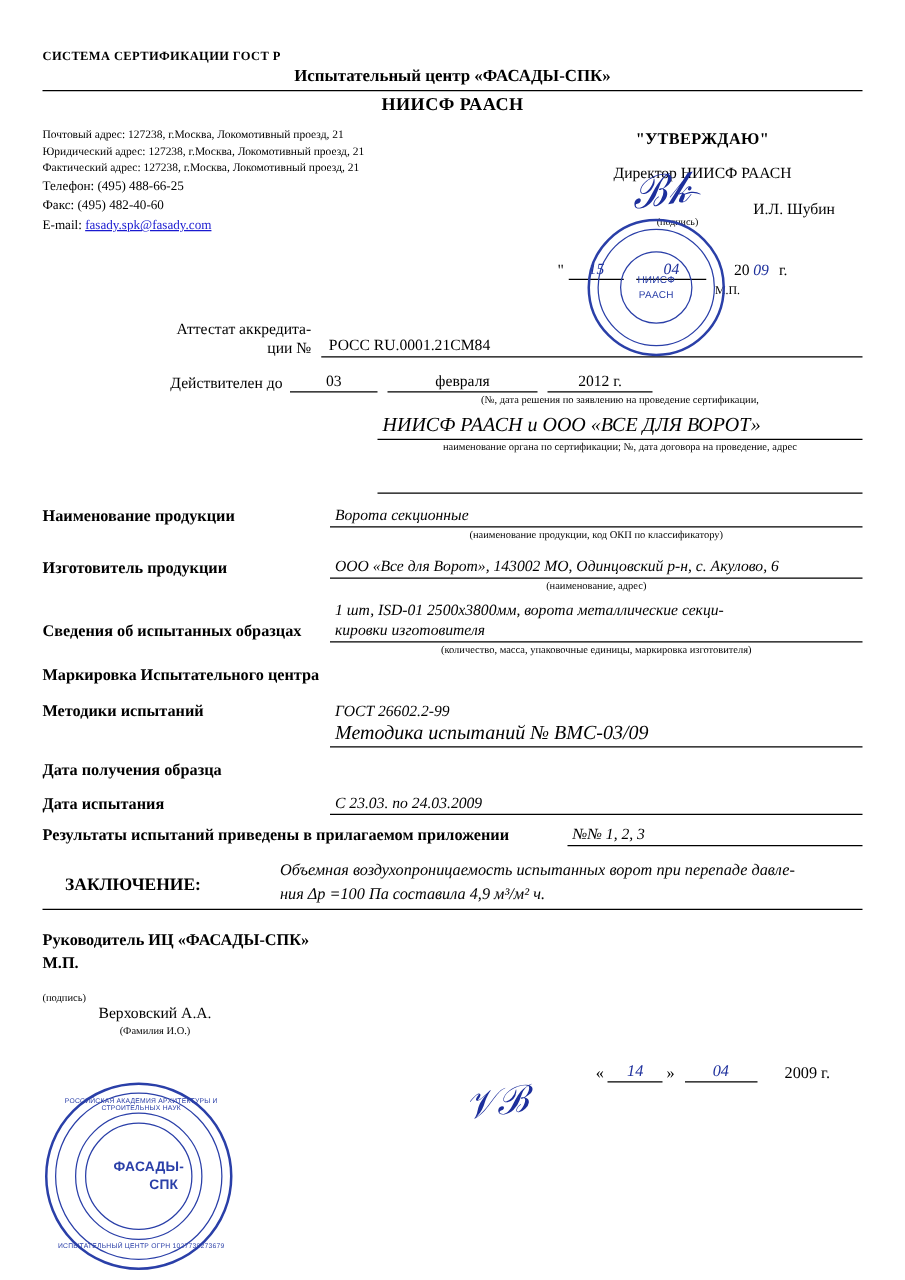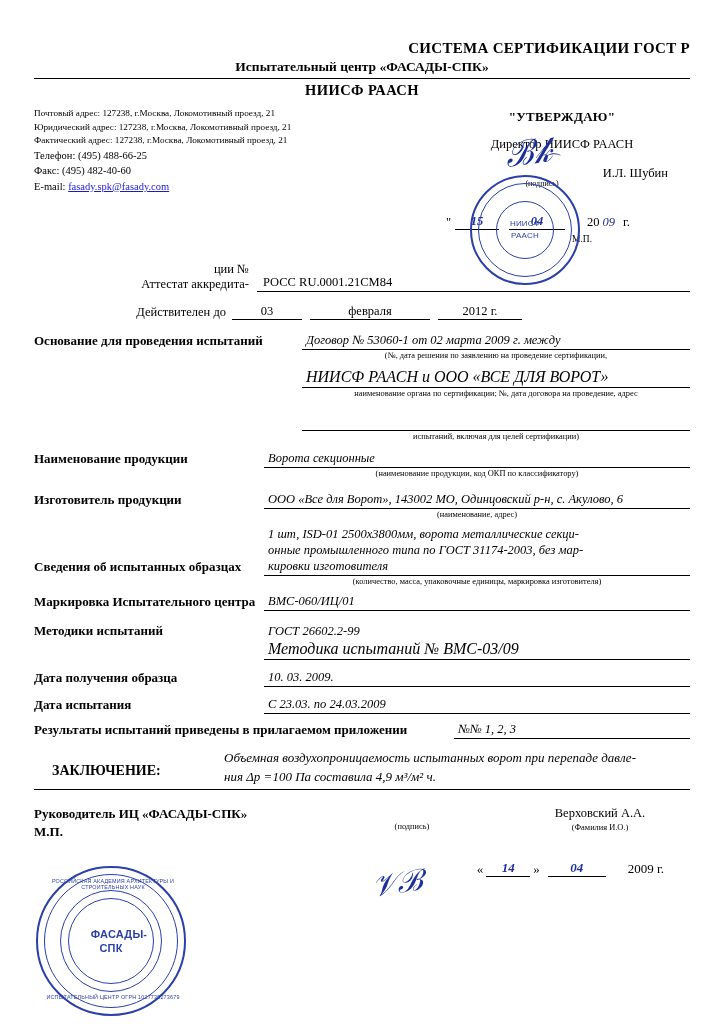--- a/index.html
+++ b/index.html
@@ -18,24 +18,24 @@
   .page {
     position: relative;
     width: 724px;
     height: 1024px;
     box-sizing: border-box;
     padding: 30px 34px 0 34px;
   }
 
   
   .title-1 {
-    font-size: 15px;
+    font-size: 10px;
     font-weight: bold;
     letter-spacing: .3px;
-    text-align: right;
+    text-align: left;
     margin-top: 10px;
   }
   .title-2 {
     font-size: 13.5px;
     font-weight: bold;
     text-align: center;
     margin-top: 2px;
   }
   .hr-top {
     border: 0;
@@ -96,21 +96,21 @@
 
   
   .date-row {
     margin-top: 26px;
     font-size: 12.5px;
     display: flex;
     align-items: flex-end;
     justify-content: flex-start;
     padding-left: 12px;
   }
-  .dl { border-bottom: 1px solid #000; display: inline-block; font-weight: bold; }
+  .dl { border-bottom: 1px solid #000; display: inline-block; }
   .mp {
     font-size: 9.5px;
     text-align: center;
     margin-top: 4px;
     padding-left: 40px;
   }
 
   .attest {
     margin-top: 18px;
     font-size: 12.5px;
@@ -219,20 +219,21 @@
   .concl-underline {
     border-bottom: 1px solid #000;
     margin-top: 2px;
   }
 
   
   .foot {
     margin-top: 16px;
     display: flex;
     align-items: flex-start;
+    flex-direction: column;
   }
   .foot-left { width: 280px; font-weight: bold; font-size: 13px; }
   .foot-mid { flex: 1; text-align: center; position: relative; }
   .foot-right { width: 180px; text-align: center; font-size: 12.5px; }
   .foot-cap { font-size: 8.4px; margin-top: 16px; }
   .foot-cap2 { font-size: 8.4px; margin-top: 2px; }
   .mp2 { font-weight: bold; font-size: 13px; margin-top: 2px; }
 
   .date-foot {
     margin-top: 20px;
@@ -326,57 +327,49 @@
         <span style="margin-left:16px;">20</span>
         <span class="hand" style="margin-left:3px;">09</span>
         <span style="margin-left:8px;">г.</span>
       </div>
       <div class="mp">М.П.</div>
     </div>
   </div>
 
   <div class="attest">
     <div class="attest-label">
+      <div>Аттестат  аккредита-</div>
       <div>ции №</div>
-      <div>Аттестат  аккредита-</div>
     </div>
     <div class="attest-val">РОСС RU.0001.21СМ84</div>
   </div>
 
   <div class="valid">
     <div class="valid-label">Действителен до</div>
     <span class="u" style="width:70px;">03</span>
     <span class="u" style="width:120px;margin-left:8px;">февраля</span>
     <span class="u" style="width:84px;margin-left:8px;">2012 г.</span>
   </div>
 
 
-  <div class="row">
-    <div class="lab">Основание для проведения испытаний</div>
-    <div class="val">Договор № 53060-1 от 02 марта 2009 г. между</div>
-  </div>
   <div class="cap-row">
     <div class="sp"></div>
     <div class="cp cap">(№, дата решения по заявлению на проведение сертификации,</div>
   </div>
 
   <div style="margin-top:8px;">
     <div class="val-line2">НИИСФ РААСН и ООО «ВСЕ ДЛЯ ВОРОТ»</div>
     <div class="cap-row">
       <div class="sp"></div>
       <div class="cp cap">наименование органа по сертификации; №, дата договора на проведение, адрес</div>
     </div>
   </div>
 
   <div style="margin-top:16px;">
     <div class="val-line2"></div>
-    <div class="cap-row">
-      <div class="sp"></div>
-      <div class="cp cap">испытаний,  включая для целей сертификации)</div>
-    </div>
   </div>
 
   <div class="row" style="margin-top:10px;">
     <div class="lab narrow">Наименование продукции</div>
     <div class="val">Ворота секционные</div>
   </div>
   <div class="cap-row">
     <div class="sp narrow"></div>
     <div class="cp cap">(наименование продукции,  код ОКП по классификатору)</div>
   </div>
@@ -385,45 +378,42 @@
     <div class="lab narrow">Изготовитель продукции</div>
     <div class="val">ООО «Все для Ворот», 143002 МО, Одинцовский р-н, с. Акулово, 6</div>
   </div>
   <div class="cap-row">
     <div class="sp narrow"></div>
     <div class="cp cap">(наименование, адрес)</div>
   </div>
 
   <div style="margin-top:8px;">
     <div class="val-plain n" style="margin-left:230px;">1 шт, ISD-01 2500х3800мм, ворота металлические секци-</div>
-    <div class="val-plain n" style="margin-left:230px;">онные промышленного типа по ГОСТ 31174-2003, без мар-</div>
     <div class="row" style="margin-top:0;">
       <div class="lab narrow">Сведения об испытанных образцах</div>
       <div class="val">кировки изготовителя</div>
     </div>
     <div class="cap-row">
       <div class="sp narrow"></div>
       <div class="cp cap">(количество, масса, упаковочные единицы, маркировка изготовителя)</div>
     </div>
   </div>
 
   <div class="row" style="margin-top:8px;">
     <div class="lab narrow">Маркировка Испытательного центра</div>
-    <div class="val">ВМС-060/ИЦ/01</div>
   </div>
 
   <div class="row" style="margin-top:12px;">
     <div class="lab narrow">Методики испытаний</div>
     <div class="val noline">ГОСТ 26602.2-99</div>
   </div>
   <div class="val-line2 n" style="margin-left:230px;">Методика испытаний № ВМС-03/09</div>
 
   <div class="row" style="margin-top:10px;">
     <div class="lab narrow">Дата получения образца</div>
-    <div class="val">10. 03. 2009.</div>
   </div>
 
   <div class="row" style="margin-top:10px;">
     <div class="lab narrow">Дата испытания</div>
     <div class="val">С 23.03.  по 24.03.2009</div>
   </div>
 
   <div class="row" style="margin-top:8px;">
     <div class="lab" style="width:420px;">Результаты испытаний приведены в прилагаемом приложении</div>
     <div class="val">№№ 1, 2, 3</div>
@@ -469,19 +459,19 @@
   </div>
   <div class="sig-scribble" style="left:505px;top:128px;font-size:34px;">ℬ𝓀</div>
   <div class="sig-scribble" style="left:540px;top:150px;font-size:20px;">⌒</div>
 
   <div id="stamp-bottom">
     <div class="stamp-round" style="left:10px;top:4px;width:150px;height:150px;"></div>
     <div class="stamp-round inner" style="left:18px;top:12px;width:134px;height:134px;"></div>
     <div class="stamp-round inner" style="left:34px;top:28px;width:102px;height:102px;"></div>
     <div class="stamp-round inner" style="left:42px;top:36px;width:86px;height:86px;"></div>
     <div class="stamp-text" style="left:34px;top:66px;width:118px;text-align:center;font-size:11px;font-weight:bold;">ФАСАДЫ-</div>
-    <div class="stamp-text" style="left:34px;top:80px;width:102px;text-align:center;font-size:11px;font-weight:bold;">СПК</div>
+    <div class="stamp-text" style="left:34px;top:80px;width:102px;text-align:center;font-size:11px;font-weight:bold;padding-left:20px;">СПК</div>
     <div class="stamp-text" style="left:20px;top:16px;width:134px;text-align:center;font-size:5.4px;">РОССИЙСКАЯ АКАДЕМИЯ АРХИТЕКТУРЫ И СТРОИТЕЛЬНЫХ НАУК</div>
     <div class="stamp-text" style="left:20px;top:132px;width:134px;text-align:center;font-size:5.4px;">ИСПЫТАТЕЛЬНЫЙ ЦЕНТР ОГРН 1027739273679</div>
   </div>
   <div class="sig-scribble" style="left:372px;top:866px;font-size:30px;">𝒱ℬ</div>
 
 </div>
 
 </body></html>

